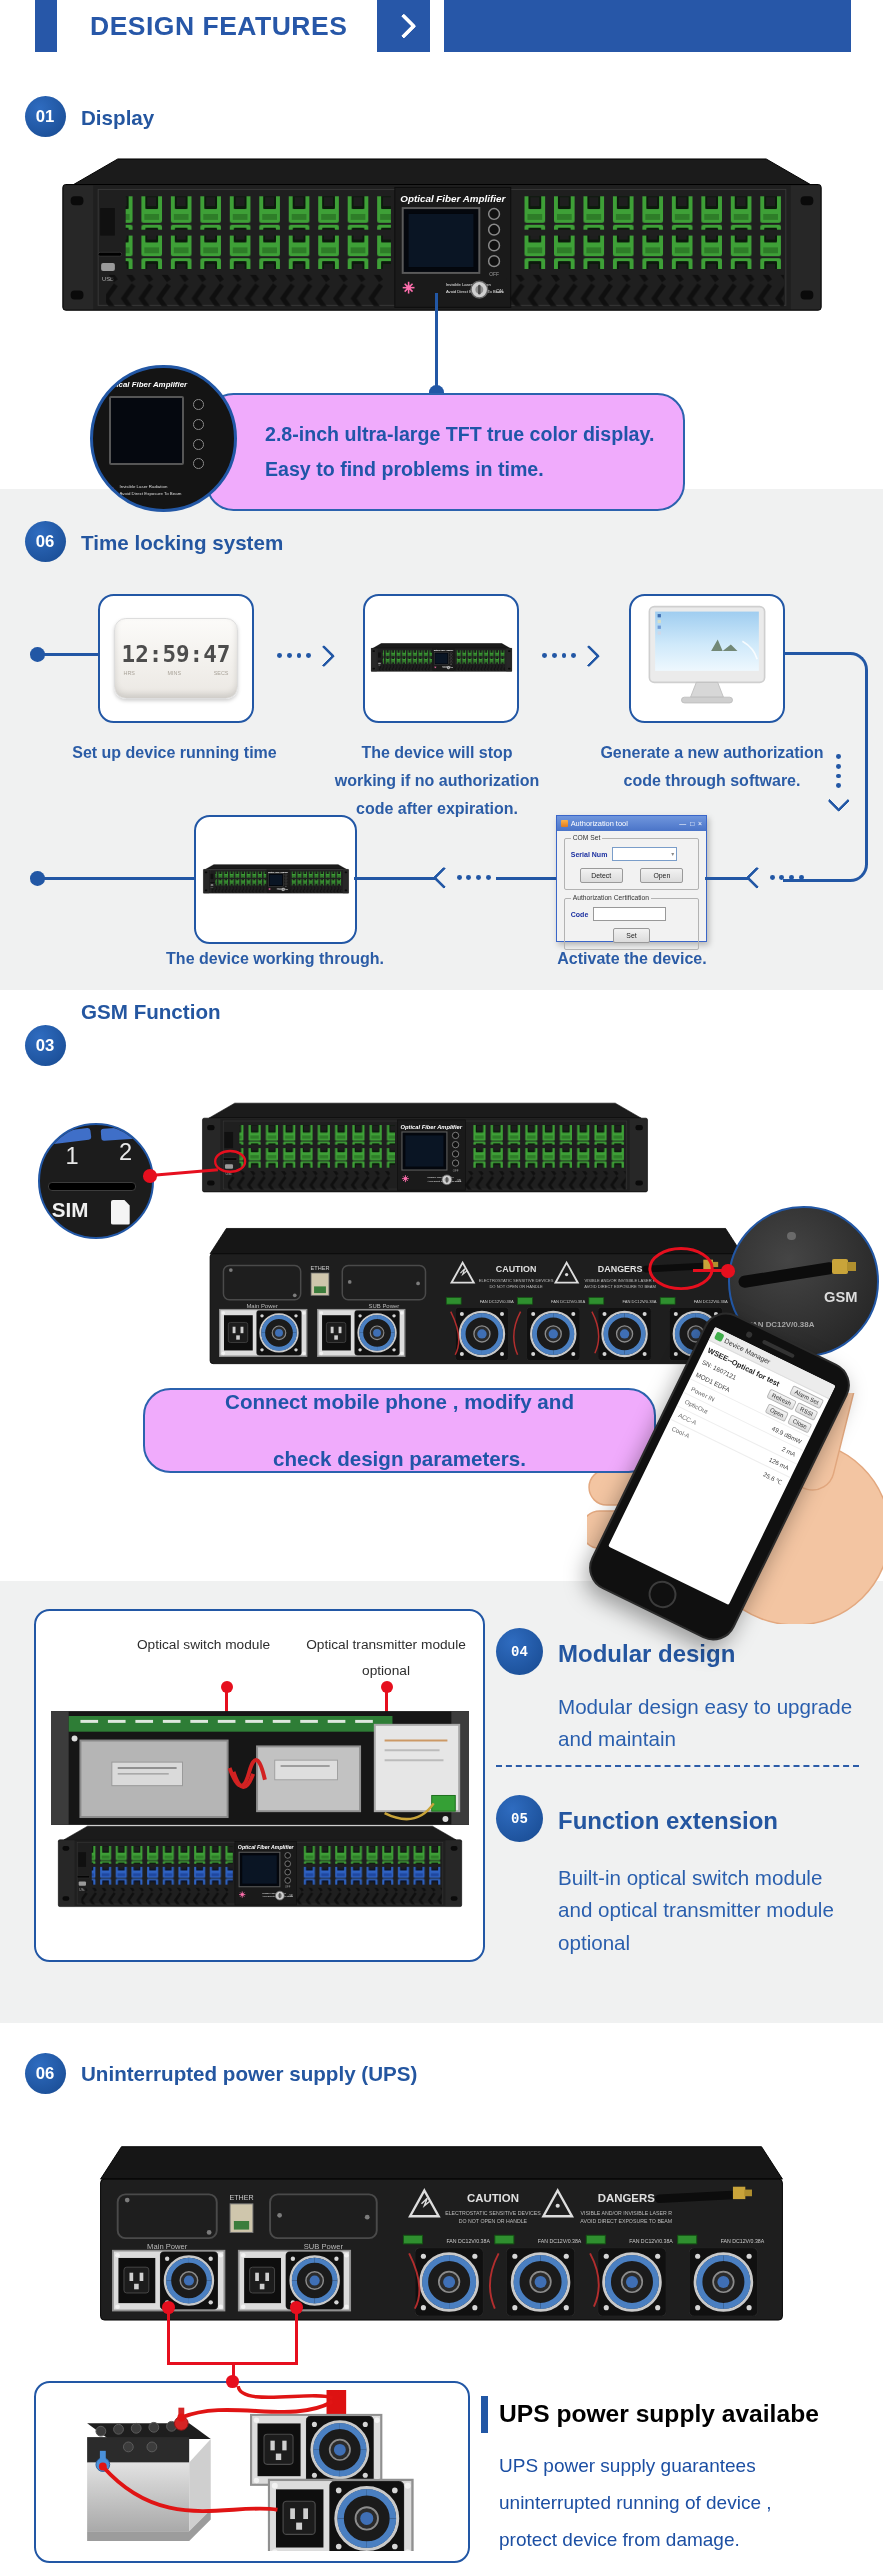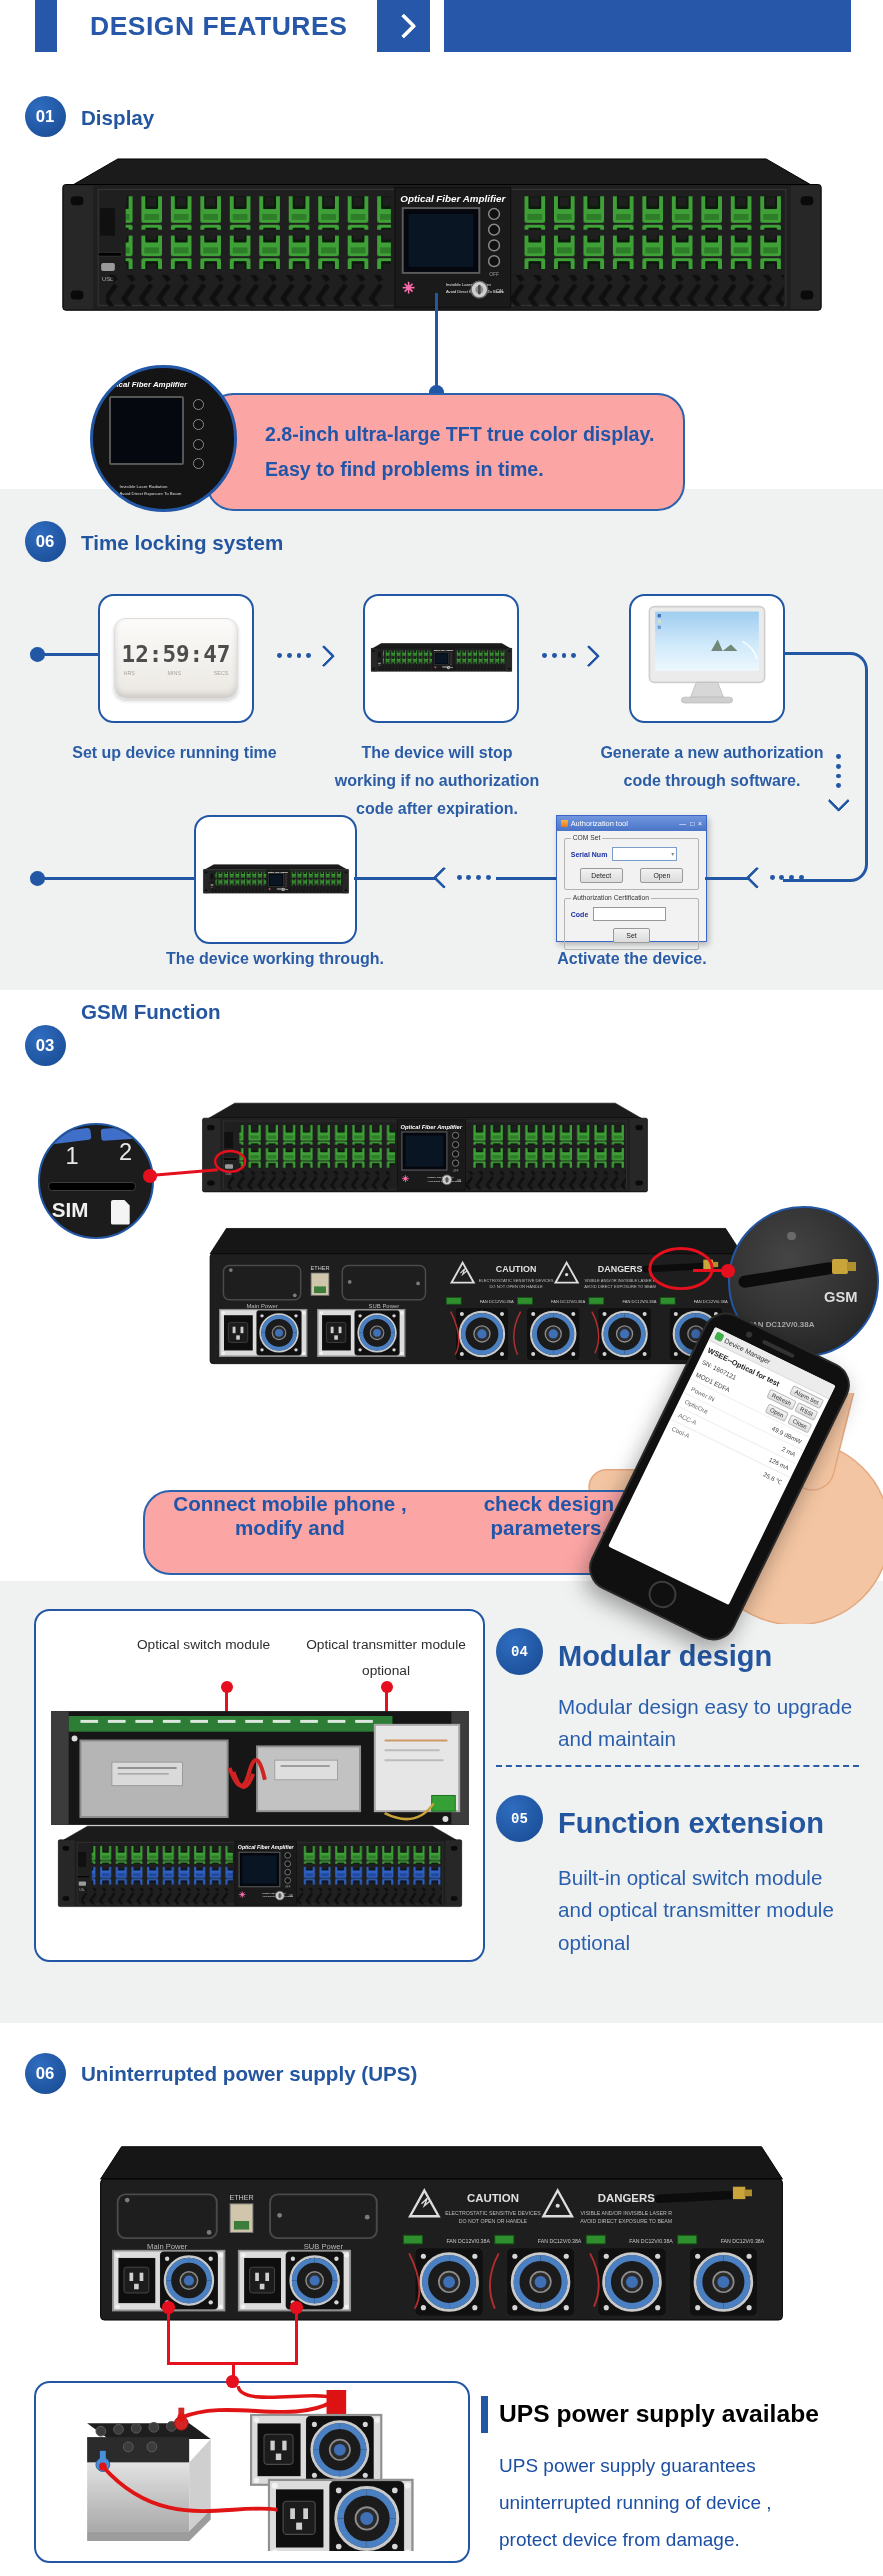--- a/index.html
+++ b/index.html
@@ -13,38 +13,38 @@
   .hdr-title{position:absolute;font-size:26.5px;font-weight:bold;color:#2757a8;letter-spacing:0.5px;}
   .hdr-chev{position:absolute;background:#2757a8;display:flex;align-items:center;justify-content:center;}
   .chev-w{width:13.7px;height:13.7px;border-top:4.9px solid #fff;border-right:4.9px solid #fff;transform:rotate(45deg);border-radius:2px;}
 
   
   .badge{position:absolute;width:41px;height:41px;border-radius:50%;
          background:radial-gradient(circle at 35% 30%,#2f6cc0,#17498f);
          color:#fff;font-size:16.7px;font-weight:bold;display:flex;align-items:center;justify-content:center;}
   .badge.lg{width:47px;height:47px;font-size:14px;font-family:Liberation Mono, monospace;}
   .sec-title{position:absolute;font-size:20.6px;font-weight:bold;color:#2456a0;}
-  .sec-title.lg{font-size:29px;}
+  .sec-title.lg{font-size:24px;}
 
   
   .bluedot{position:absolute;border-radius:50%;background:#2257a5;}
   .bline{position:absolute;background:#2257a5;}
   .flowbox{position:absolute;background:#fff;border:2.5px solid #2257a5;border-radius:15.7px;
            display:flex;align-items:center;justify-content:center;overflow:hidden;}
   .cap{position:absolute;font-size:16px;font-weight:700;color:#2b5ca6;text-align:center;line-height:1.75;}
   .dots-r{position:absolute;display:flex;align-items:center;gap:4.9px;}
   .dots-r i{width:4.9px;height:4.9px;border-radius:50%;background:#2257a5;}
   .chev{width:12.8px;height:12.8px;border-top:3.9px solid #2257a5;border-right:3.9px solid #2257a5;border-radius:2px;}
   .chev.r{transform:rotate(45deg);}
   .chev.l{transform:rotate(-135deg);}
   .chev.d{transform:rotate(135deg);}
   .dots-v{position:absolute;display:flex;flex-direction:column;align-items:center;gap:4.9px;}
   .dots-v i{width:4.9px;height:4.9px;border-radius:50%;background:#2257a5;}
   .bracket{position:absolute;border:3.4px solid #2257a5;border-left:none;border-radius:0 17.7px 17.7px 0;}
-  .bubble{position:absolute;background:#fca5a5;border:2.5px solid #2b62ae;border-radius:27.5px;}
+  .bubble{position:absolute;background:#f0abfc;border:2.5px solid #2b62ae;border-radius:27.5px;}
   .bubble-txt{font-size:19.6px;font-weight:600;color:#2055a8;}
 
   
   .reddot{position:absolute;border-radius:50%;background:#e60f1e;}
   .rline{position:absolute;background:#e60f1e;}
 
   
   .clock{width:122px;height:79px;background:linear-gradient(#fcfbf9,#ebe8e3);border:1px solid #ddd;
          border-radius:11.8px;box-shadow:inset 0 -3.9px 6.9px rgba(0,0,0,.13),0 2px 3.9px rgba(0,0,0,.18);
          display:flex;flex-direction:column;align-items:center;justify-content:center;}
@@ -544,21 +544,21 @@
           <span class="v"><span>126</span> <span>mA</span></span>
       </div>
       <div class="pparam">
         <span>Cool-A</span>
           <span class="v"><span>25.6</span> <span>℃</span></span>
       </div>
     </div>
     <span class="phome"></span>
   </div>
 
-  <div class="bubble" style="left:143px;top:1490px;width:509px;height:81px;display:flex;flex-direction:row;justify-content:space-between;gap:8.8px;text-align:center;z-index:2">
+  <div class="bubble" style="left:143px;top:1388px;width:509px;height:81px;display:flex;flex-direction:column;justify-content:space-between;gap:8.8px;text-align:center;z-index:2">
     <div class="bubble-txt" style="font-size:20.6px;font-weight:bold">Connect mobile phone , modify and</div>
     <div class="bubble-txt" style="font-size:20.6px;font-weight:bold">check design parameters.</div>
   </div>
 
   <div class="panelbox" style="left:34px;top:1609px;width:447px;height:349px"></div>
   <div class="modlabel" style="left:130px;top:1632px;width:147px">Optical switch module</div>
   <div class="modlabel" style="left:300px;top:1632px;width:172px">Optical transmitter module optional</div>
   <div class="reddot" style="left:221px;top:1681px;width:11.8px;height:11.8px"></div>
   <div class="rline" style="left:225px;top:1691px;width:2.9px;height:39px"></div>
   <div class="rline" style="left:225px;top:1728px;width:82px;height:2.9px"></div>

